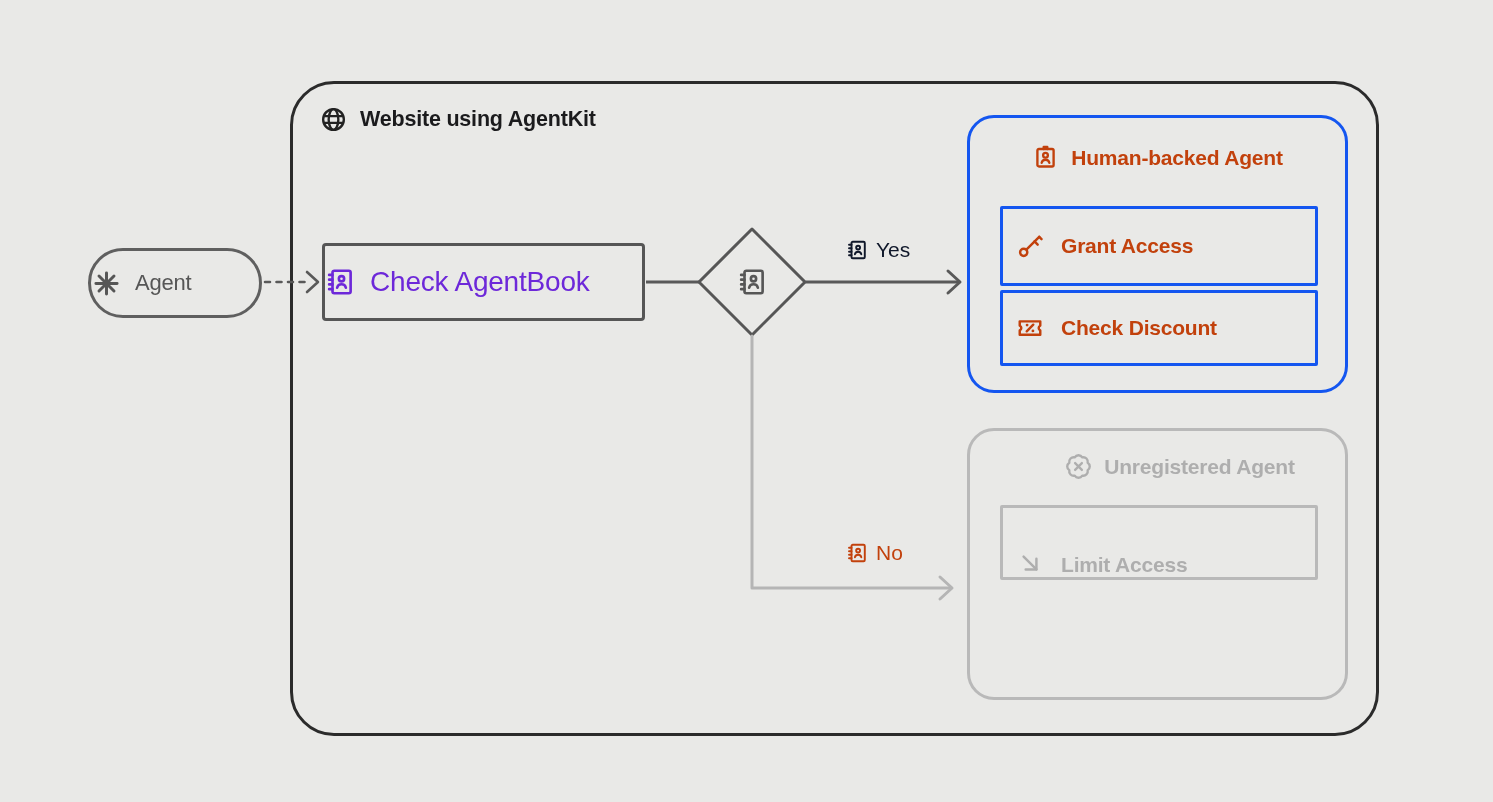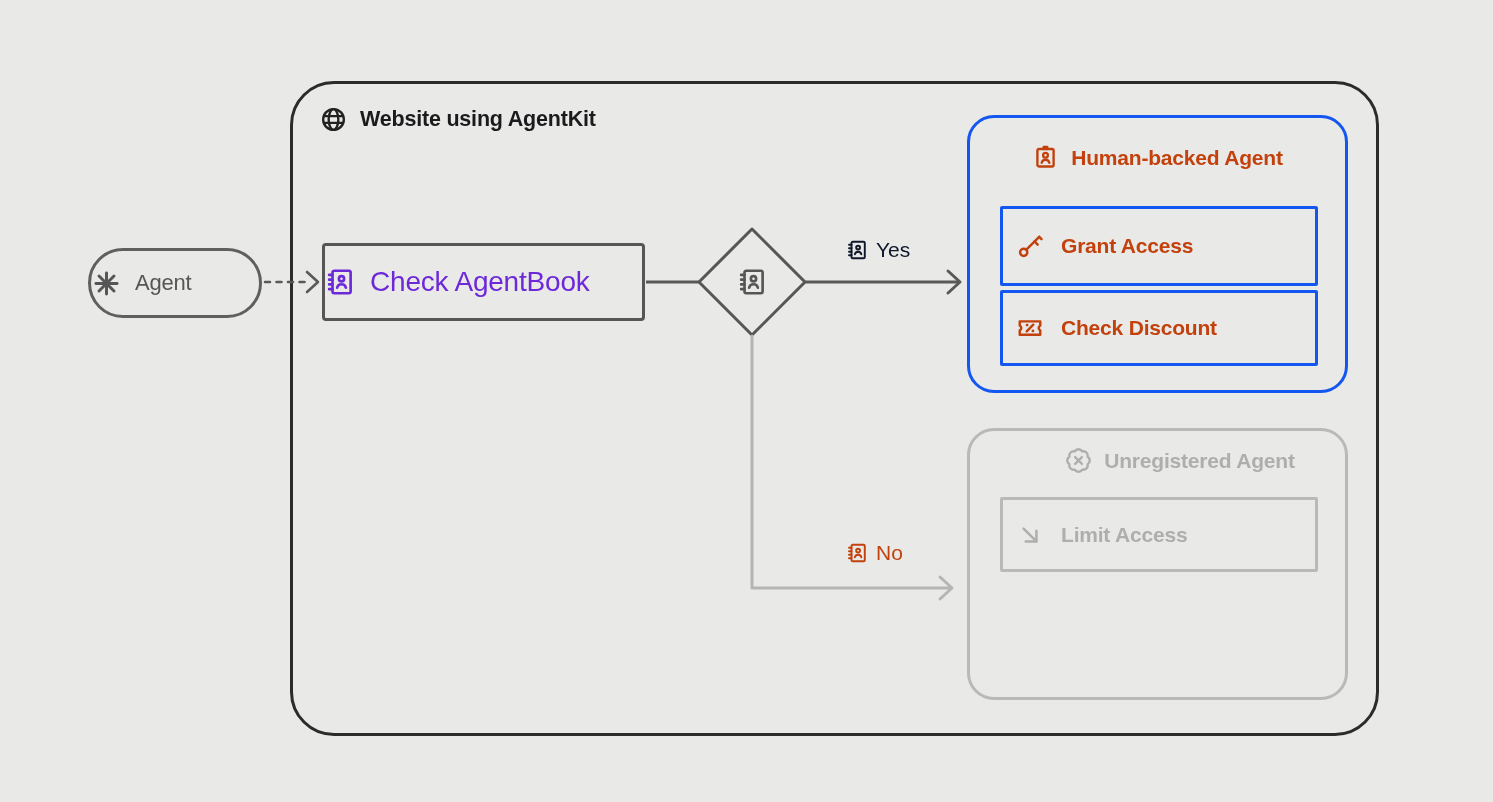--- a/index.html
+++ b/index.html
@@ -104,23 +104,23 @@
   }
   .card.blue .card-header{top:26px;}
   .card.blue .action-box{border:3px solid #1456f0;left:30px;width:318px;}
   .card.blue .action-box.a0{top:88px;height:80px;}
   .card.blue .action-box.a1{top:172px;height:76px;}
 
   .card.gray{
     left:967px;top:428px;width:381px;height:272px;
     border:3px solid #b9b9b9;color:#aeaeae;
   }
-  .card.gray .card-header{top:16px;padding-left:45px;}
+  .card.gray .card-header{top:22px;padding-left:45px;}
   .card.gray .action-box{border:3px solid #b9b9b9;left:30px;width:318px;}
-  .card.gray .action-box.a0{top:66px;height:75px;}
+  .card.gray .action-box.a0{top:74px;height:75px;align-items:flex-end;}
   .card.gray .action-box.a1{top:165px;height:75px;}
 </style>
 </head>
 <body>
 
 <svg width="0" height="0" style="position:absolute" aria-hidden="true">
   <defs>
     <symbol id="sym-globe" viewBox="0 0 24 24">
       <g fill="none" stroke="currentColor" stroke-width="2.1">
         <circle cx="12" cy="12" r="9.2"></circle>

